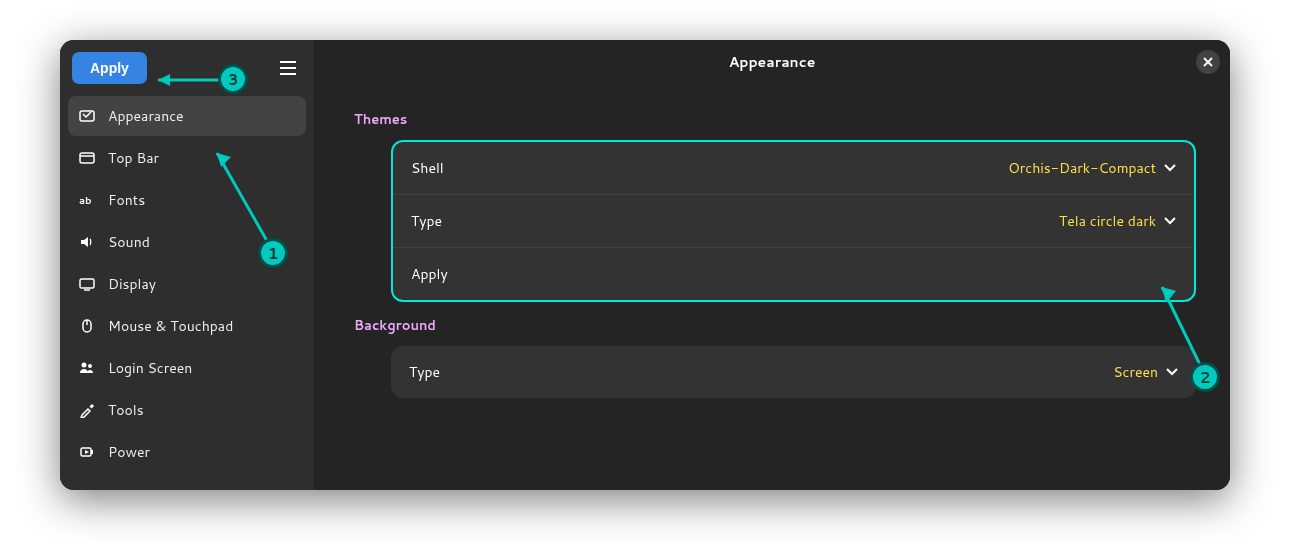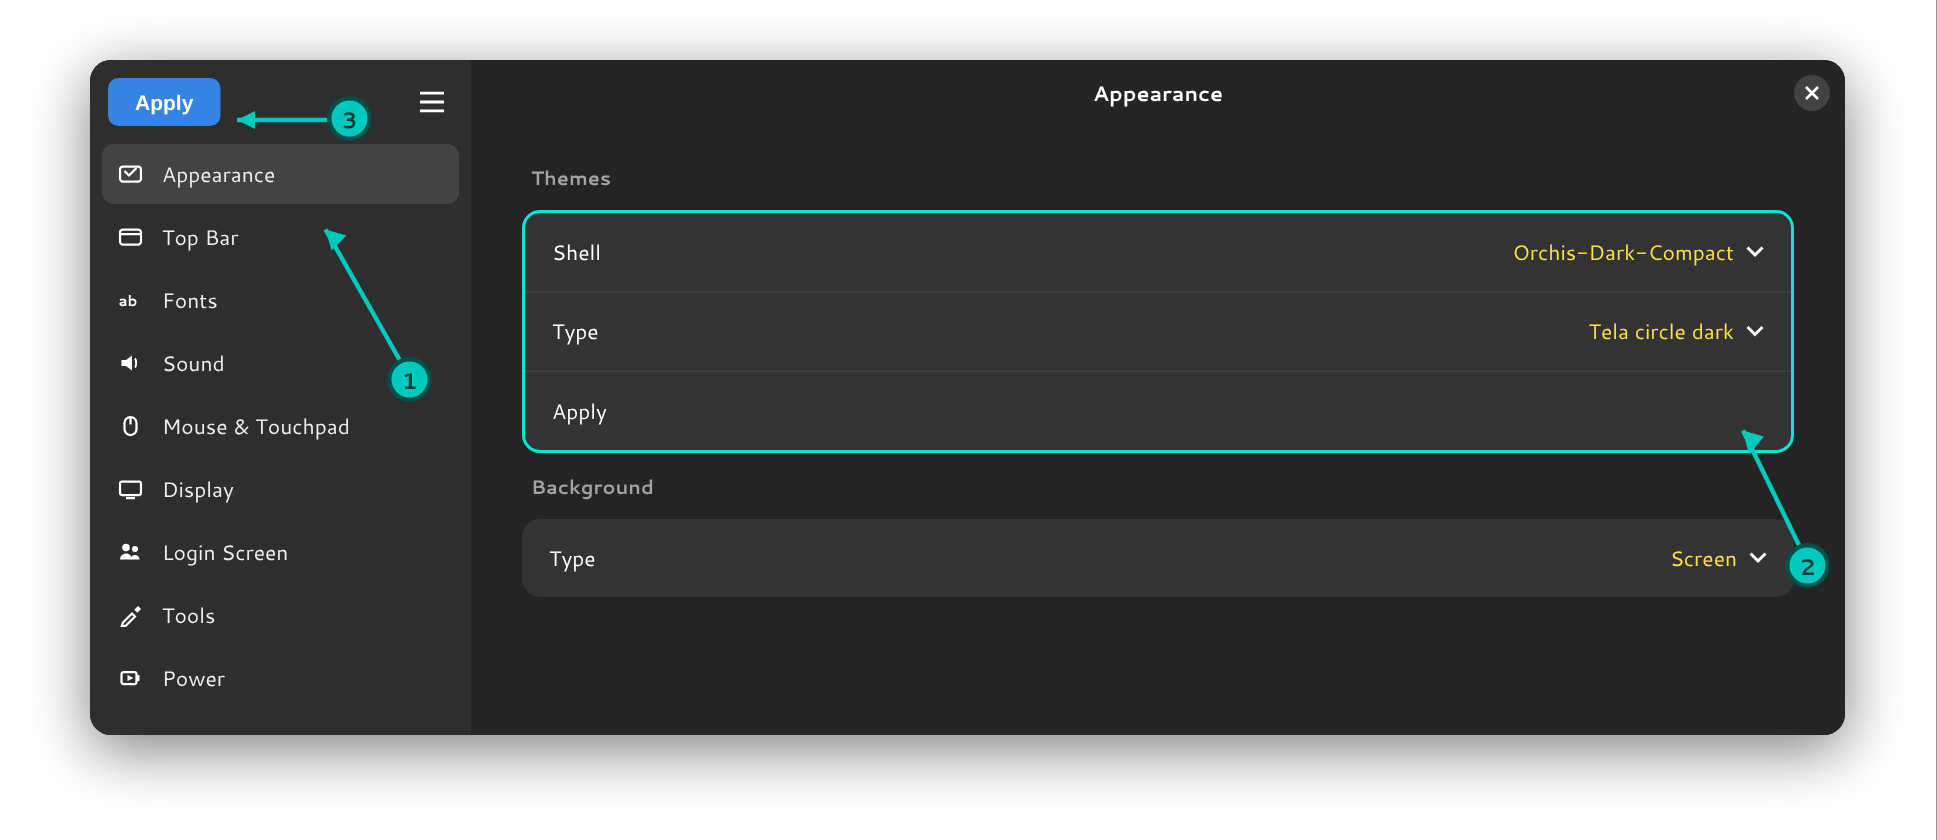--- a/index.html
+++ b/index.html
@@ -96,27 +96,28 @@
     justify-content: center;
     cursor: pointer;
   }
   .content {
     padding: 18px 34px;
     overflow: auto;
   }
   .section-label {
     font-size: 13px;
     font-weight: 700;
-    color: #a3a3a3;
+    color: #f0abfc;
     margin: 8px 6px 12px 6px;
   }
   .panel {
     background: #333333;
     border-radius: 12px;
     overflow: hidden;
+    margin-left: 43px;
   }
   .panel.highlight { border: 2px solid #00e8d8; }
   .row {
     display: flex;
     align-items: center;
     justify-content: space-between;
     padding: 16px 18px;
     border-bottom: 1px solid #404040;
     font-size: 14px;
   }
@@ -197,34 +198,34 @@
             <svg width="16" height="16" viewBox="0 0 16 16">
               <path d="M2 6v4h3l4 3V3L5 6H2z" fill="#fff"></path>
               <path d="M11 5c1 1 1 5 0 6" stroke="#fff" fill="none" stroke-width="1.3"></path>
             </svg>
           </span>
         <span>Sound</span>
       </div>
       <div class="sidebar-item">
         <span class="icon">
             <svg width="16" height="16" viewBox="0 0 16 16">
+              <rect x="1" y="3" width="14" height="9" rx="1.5" fill="none" stroke="#fff" stroke-width="1.5"></rect>
+              <line x1="5" y1="14" x2="11" y2="14" stroke="#fff" stroke-width="1.5"></line>
+            </svg>
+          </span>
+        <span>Display</span>
+      </div>
+      <div class="sidebar-item">
+        <span class="icon">
+            <svg width="16" height="16" viewBox="0 0 16 16">
               <rect x="4" y="2" width="8" height="12" rx="4" fill="none" stroke="#fff" stroke-width="1.5"></rect>
               <line x1="8" y1="2" x2="8" y2="7" stroke="#fff" stroke-width="1.5"></line>
             </svg>
           </span>
         <span>Mouse &amp; Touchpad</span>
-      </div>
-      <div class="sidebar-item">
-        <span class="icon">
-            <svg width="16" height="16" viewBox="0 0 16 16">
-              <rect x="1" y="3" width="14" height="9" rx="1.5" fill="none" stroke="#fff" stroke-width="1.5"></rect>
-              <line x1="5" y1="14" x2="11" y2="14" stroke="#fff" stroke-width="1.5"></line>
-            </svg>
-          </span>
-        <span>Display</span>
       </div>
       <div class="sidebar-item">
         <span class="icon">
             <svg width="16" height="16" viewBox="0 0 16 16">
               <circle cx="5" cy="5" r="2.5" fill="#fff"></circle>
               <path d="M1 13c0-2.5 2-4 4-4s4 1.5 4 4" fill="#fff"></path>
               <circle cx="11" cy="6" r="2" fill="#fff"></circle>
               <path d="M8 13c0-2 1.5-3 3-3s3 1 3 3" fill="#fff"></path>
             </svg>
           </span>

